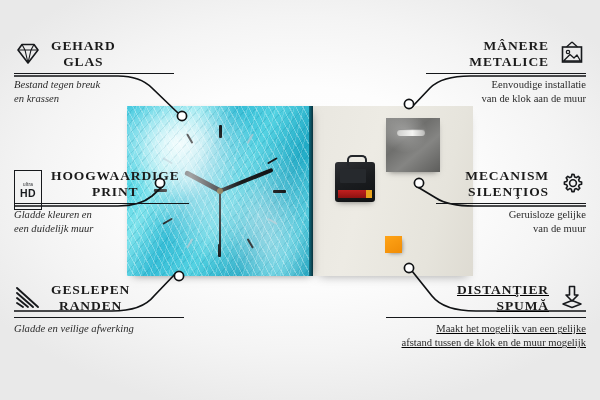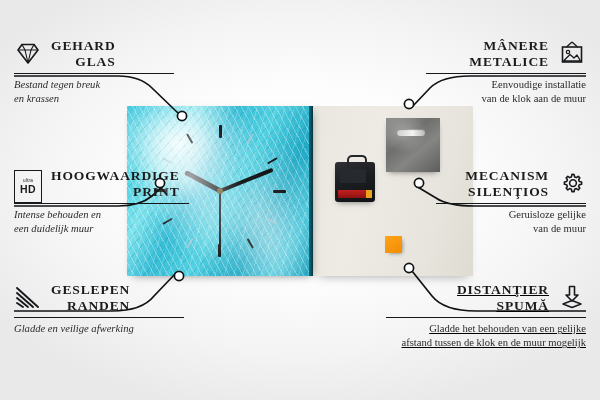--- a/index.html
+++ b/index.html
@@ -90,29 +90,29 @@
   
   .callout{position:absolute;}
   .co-head{display:flex;align-items:center;gap:9px;}
   .co-title{
     font-size:13.5px;letter-spacing:.9px;font-weight:700;color:#1b1b1b;
     line-height:1.18;text-transform:uppercase;
   }
   .rule{height:1.6px;background:#15171a;margin-top:3px;}
   .co-desc{font-size:10.6px;line-height:1.32;color:#2a2a2a;margin-top:4px;}
   .co-left .co-head{justify-content:flex-start;}
-  .co-left .co-title{text-align:right;}
+  .co-left .co-title{text-align:center;}
   .co-left .co-desc{text-align:left;font-style:italic;}
   .co-right .co-head{justify-content:flex-end;}
   .co-right .co-title{text-align:right;}
   .co-right .co-desc{text-align:right;}
   .ico{width:28px;height:27px;flex:0 0 28px;color:#17191c;}
   .ico svg{display:block;width:28px;height:27px;}
   .hdbox{
-    width:28px;height:33px;border:1.6px solid #17191c;box-sizing:border-box;
+    width:28px;height:40px;border:1.6px solid #17191c;box-sizing:border-box;
     display:flex;flex-direction:column;align-items:center;justify-content:center;line-height:1;
   }
   .hdbox b{font-size:10.5px;font-weight:700;letter-spacing:.4px;font-family:"Liberation Sans",sans-serif;}
   .hdbox s{font-size:4.6px;text-decoration:none;letter-spacing:.2px;font-family:"Liberation Sans",sans-serif;display:block;margin-bottom:.5px;}
   #wires{position:absolute;left:0;top:0;width:600px;height:400px;pointer-events:none;}
 </style>
 </head>
 <body>
 
 <div id="stage">
@@ -222,21 +222,21 @@
           <s>ultra</s>
           <b>HD</b>
         </span>
       </span>
       <span class="co-title">
         <span>HOOGWAARDIGE</span><br><span>PRINT</span>
       </span>
     </div>
     <div class="rule"></div>
     <div class="co-desc">
-      <span>Intense behouden en</span><br><span>een duidelijk muur</span>
+      <span>Gladde kleuren en</span><br><span>een duidelijk muur</span>
     </div>
   </div>
 
   <div class="callout co-left" style="left:14px;top:282px;width:170px;">
     <div class="co-head">
       <span class="ico">
         <svg viewBox="0 0 28 27">
             <path d="M3 4 L24 23 M3 9 L19 23 M3 14 L14 23 M3 19 L9 23" fill="none" stroke="currentColor" stroke-width="1.9" stroke-linecap="round"></path>
           </svg>
       </span>
@@ -295,17 +295,17 @@
       </span>
       <span class="ico">
         <svg viewBox="0 0 28 27">
             <path d="M11.5 2.5 L16.5 2.5 L16.5 11 L20 11 L14 17 L8 11 L11.5 11 Z" fill="none" stroke="currentColor" stroke-width="1.6" stroke-linejoin="round"></path>
             <path d="M14 16.5 L23 20 L14 23.5 L5 20 Z" fill="none" stroke="currentColor" stroke-width="1.5" stroke-linejoin="round"></path>
           </svg>
       </span>
     </div>
     <div class="rule"></div>
     <div class="co-desc">
-      <span>Gladde het behouden van een gelijke</span><br><span>afstand tussen de klok en de muur mogelijk</span>
+      <span>Maakt het mogelijk van een gelijke</span><br><span>afstand tussen de klok en de muur mogelijk</span>
     </div>
   </div>
 
 </div>
 
 </body></html>

